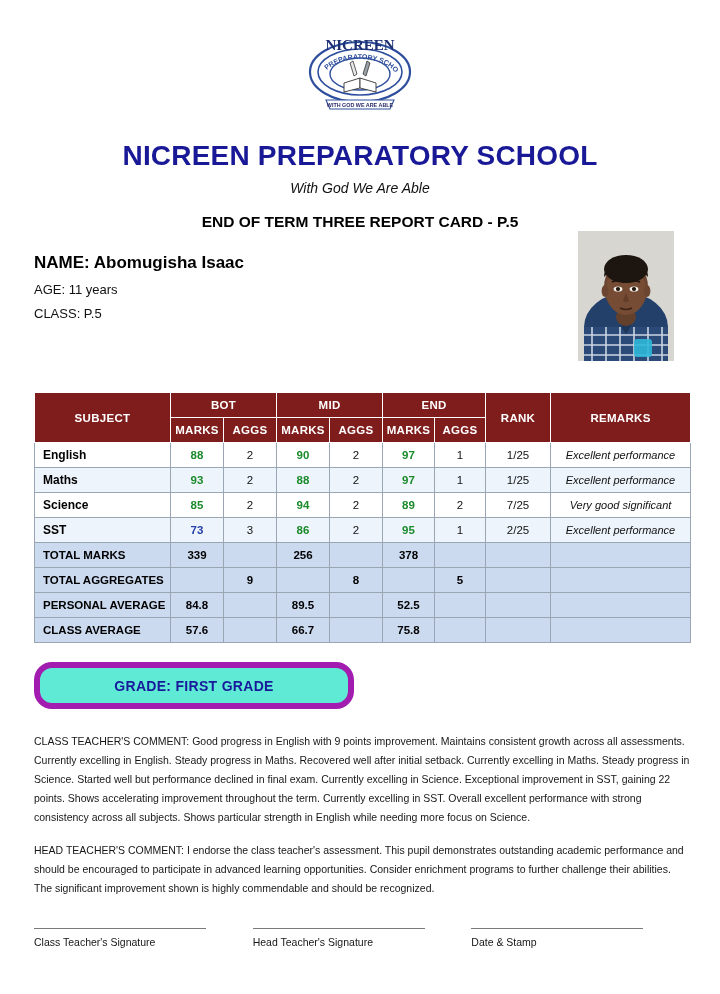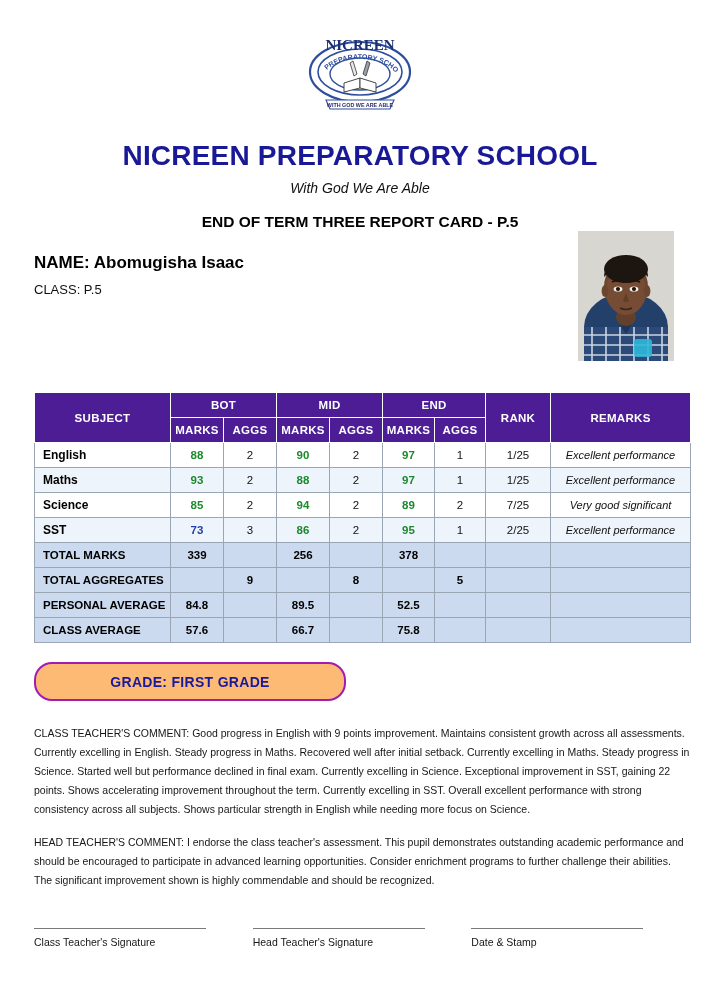--- a/index.html
+++ b/index.html
@@ -88,21 +88,21 @@
     table-layout: fixed;
   }
   .marks-table th, .marks-table td {
     border: 1px solid #9aa6b4;
     font-size: 11.5px;
     height: 24px;
     text-align: center;
     padding: 0 2px;
   }
   .marks-table thead th {
-    background: #4c1d95;
+    background: #7f1d1d;
     color: #ffffff;
     font-weight: bold;
     font-size: 11.5px;
     letter-spacing: 0.3px;
     border: 1px solid #ffffff;
   }
   td.subject-cell {
     text-align: left;
     padding-left: 8px;
     font-weight: bold;
@@ -121,23 +121,23 @@
     font-weight: bold;
     font-size: 11.5px;
   }
   tr.summary td.subject-cell { font-weight: bold; }
 
   
   .grade-badge {
     margin: 19px 0 0 34px;
     width: 308px;
     height: 35px;
-    border: 2px solid #a21caf;
+    border: 6px solid #a21caf;
     border-radius: 18px;
-    background: #fdba74;
+    background: #5eead4;
     display: flex;
     align-items: center;
     justify-content: center;
     font-size: 14px;
     font-weight: bold;
     color: #19199c;
     letter-spacing: 0.3px;
   }
 
   
@@ -200,20 +200,21 @@
     </svg>
   </div>
 </div>
 
 <div class="school-title">NICREEN PREPARATORY SCHOOL</div>
 <div class="motto">With God We Are Able</div>
 <div class="report-title">END OF TERM THREE REPORT CARD - P.5</div>
 
 <div class="student-block">
   <div class="student-name">NAME: Abomugisha Isaac</div>
+  <div class="student-line">AGE: 11 years</div>
   <div class="student-line">CLASS: P.5</div>
 
   <div class="photo">
     <svg width="96" height="130" viewBox="0 0 96 130" xmlns="http://www.w3.org/2000/svg">
       <rect width="96" height="130" fill="#d8d6d1"></rect>
       <ellipse cx="48" cy="96" rx="42" ry="34" fill="#23406b"></ellipse>
       <g>
         <rect x="6" y="96" width="84" height="34" fill="#2b4a78"></rect>
         <g stroke="#e8eef6" stroke-width="1.6" opacity="0.85">
           <line x1="14" y1="96" x2="14" y2="130"></line>

